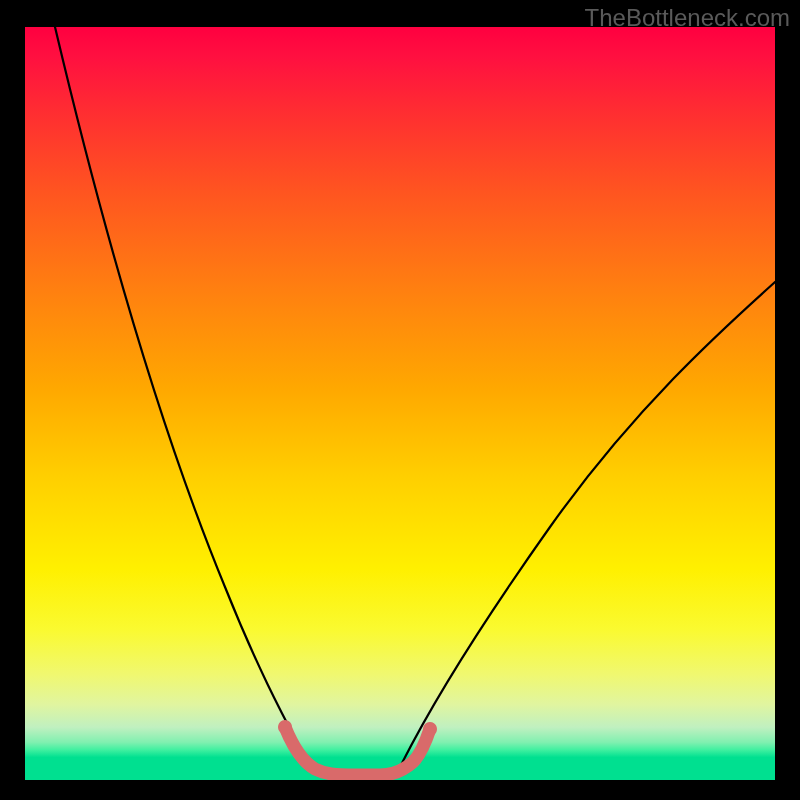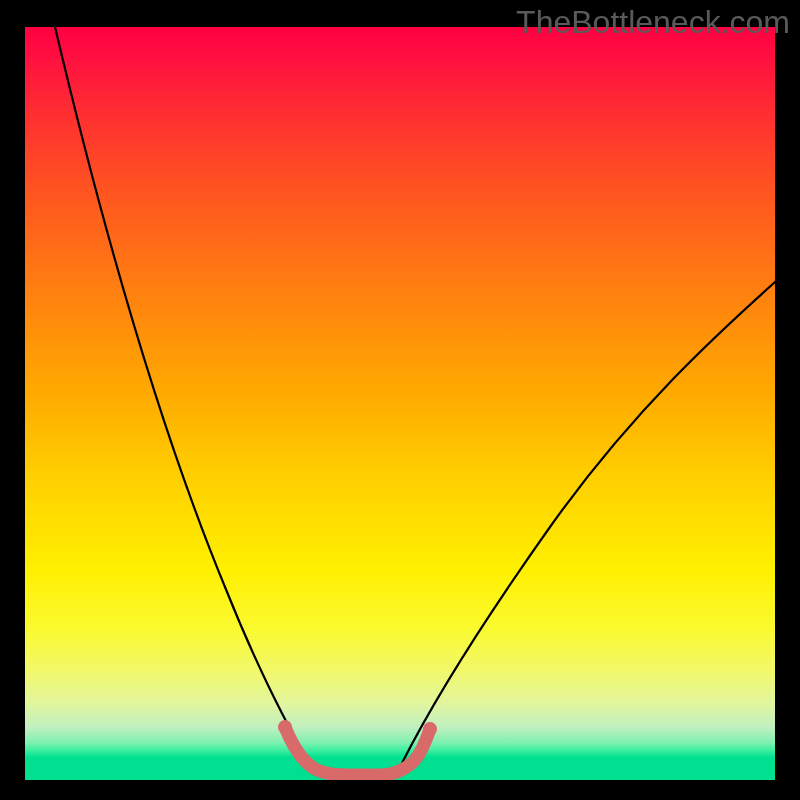--- a/index.html
+++ b/index.html
@@ -35,21 +35,21 @@
       #00e090 97%,
       #00e090 100%
     );
   }
   .watermark {
     position: absolute;
     top: 4px;
     right: 10px;
     color: #5a5a5a;
     font-family: Arial, Helvetica, sans-serif;
-    font-size: 32px;
+    font-size: 24px;
     z-index: 5;
   }
   svg.curves {
     position: absolute;
     left: 25px;
     top: 27px;
     width: 750px;
     height: 753px;
     z-index: 2;
   }

